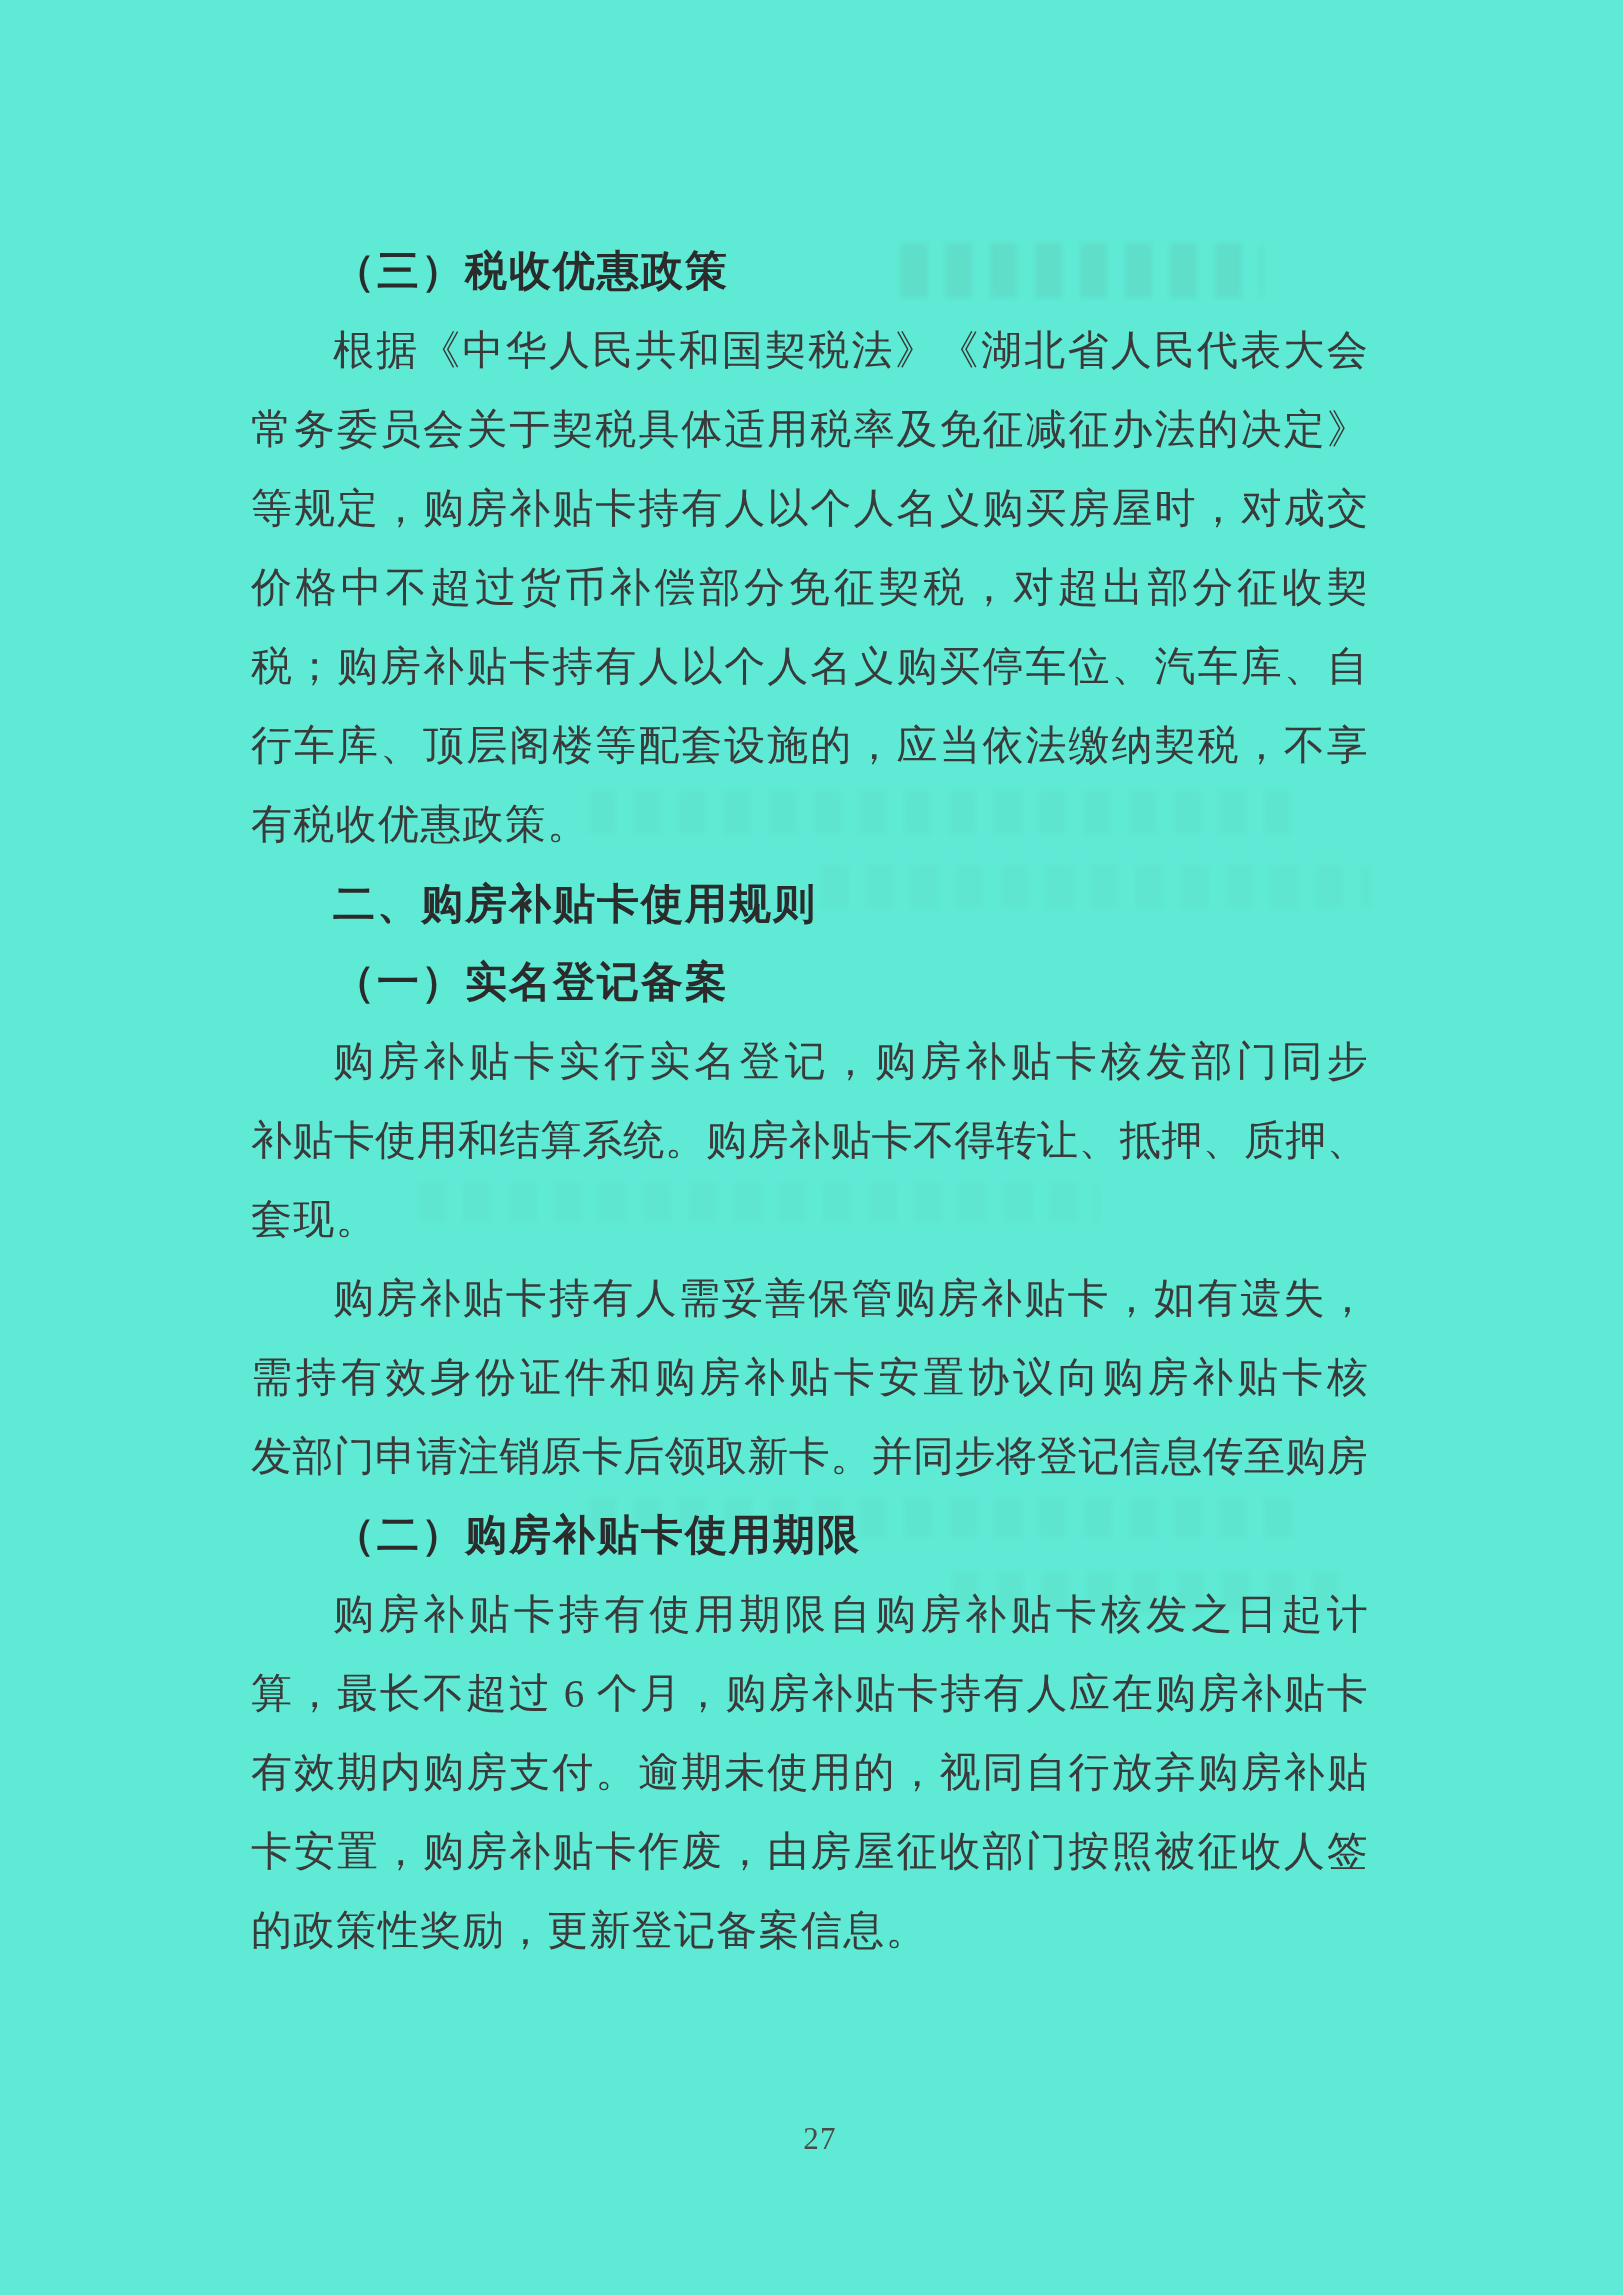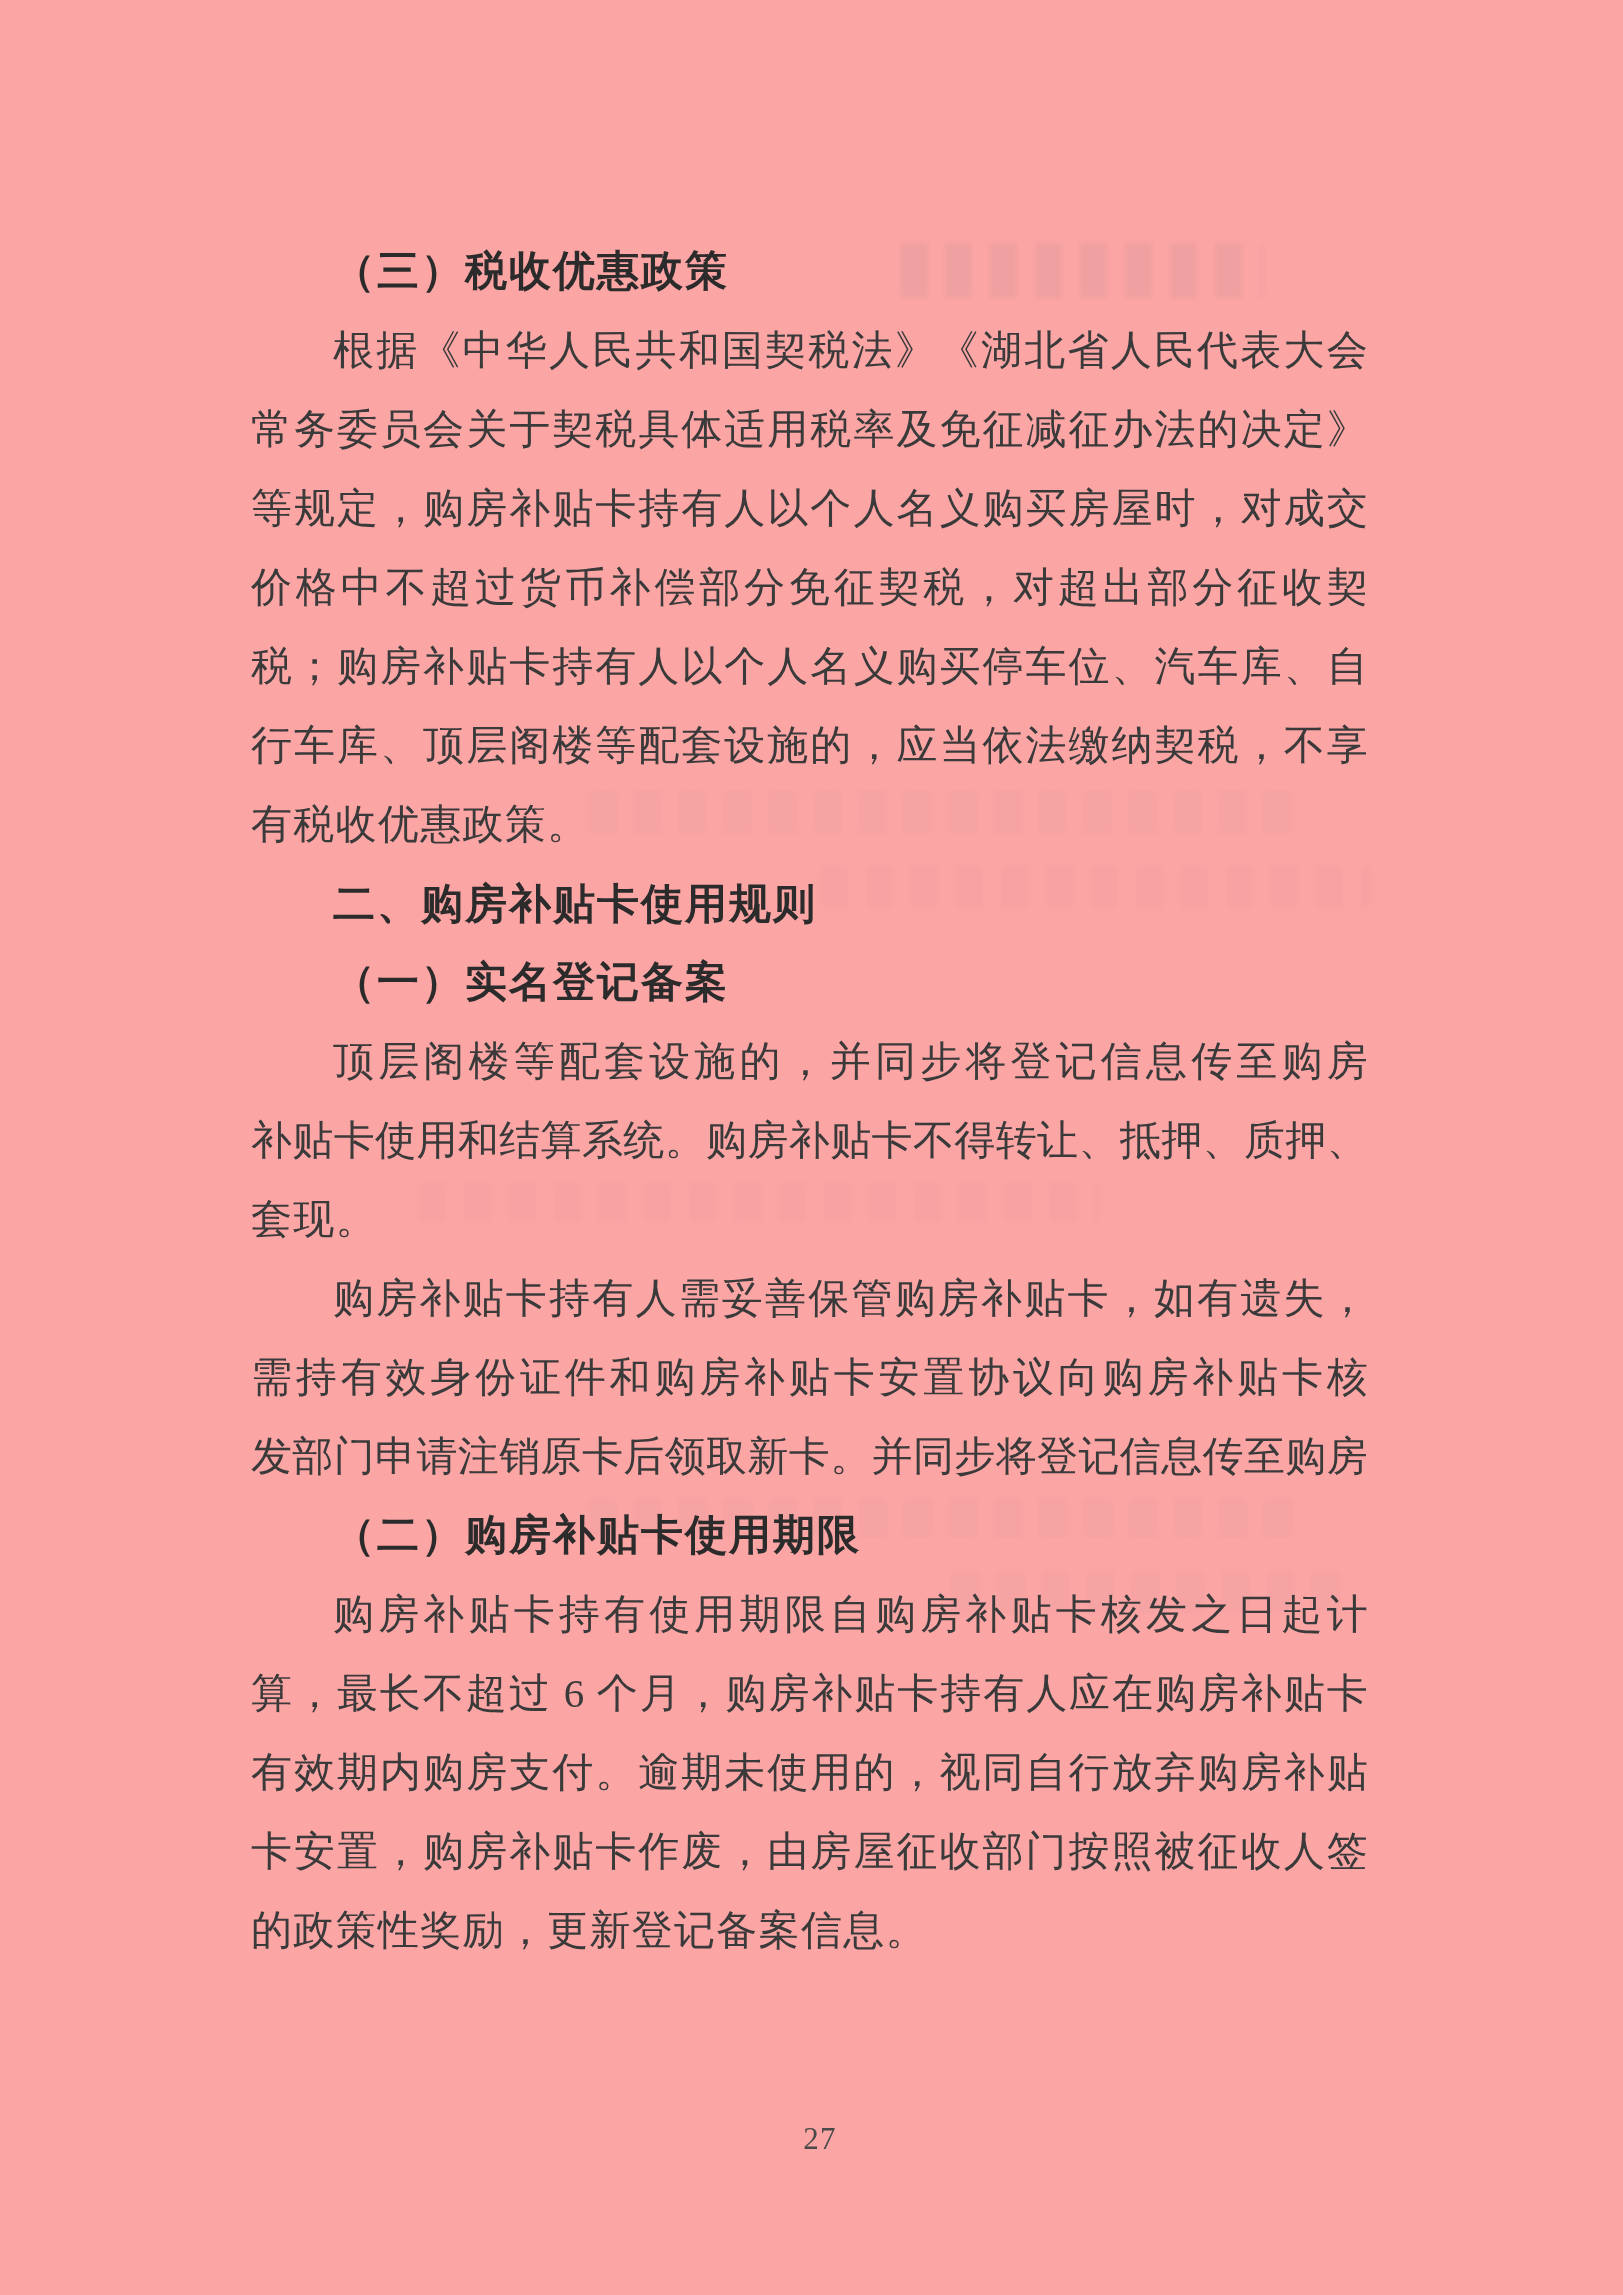--- a/index.html
+++ b/index.html
@@ -1,21 +1,21 @@
 <!DOCTYPE html>
 <html lang="zh" style="font-size:10.5px"><head>
 <meta charset="utf-8">
 <style>
   html, body { margin: 0; padding: 0; background: #e8e8e8; }
   .page {
     position: relative;
     width: 1623px;
     height: 2295px;
     margin: 0 auto;
-    background: #fca5a5;
+    background: #5eead4;
     overflow: hidden;
     color: #3a3a3a;
   }
   .textblock {
     position: absolute;
     left: 251px;
     top: 232px;
     width: 1117px;
   }
   .line {
@@ -98,21 +98,21 @@
       <div class="line heading-kai indent">（三）税收优惠政策</div>
       <div class="line body indent justify">根据《中华人民共和国契税法》《湖北省人民代表大会</div>
       <div class="line body justify">常务委员会关于契税具体适用税率及免征减征办法的决定》</div>
       <div class="line body justify">等规定，购房补贴卡持有人以个人名义购买房屋时，对成交</div>
       <div class="line body justify">价格中不超过货币补偿部分免征契税，对超出部分征收契</div>
       <div class="line body justify">税；购房补贴卡持有人以个人名义购买停车位、汽车库、自</div>
       <div class="line body justify">行车库、顶层阁楼等配套设施的，应当依法缴纳契税，不享</div>
       <div class="line body">有税收优惠政策。</div>
       <div class="line heading-hei indent">二、购房补贴卡使用规则</div>
       <div class="line heading-kai indent">（一）实名登记备案</div>
-      <div class="line body indent justify">顶层阁楼等配套设施的，并同步将登记信息传至购房</div>
+      <div class="line body indent justify">购房补贴卡实行实名登记，购房补贴卡核发部门同步</div>
       <div class="line body justify">补贴卡使用和结算系统。购房补贴卡不得转让、抵押、质押、</div>
       <div class="line body">套现。</div>
       <div class="line body indent justify">购房补贴卡持有人需妥善保管购房补贴卡，如有遗失，</div>
       <div class="line body justify">需持有效身份证件和购房补贴卡安置协议向购房补贴卡核</div>
       <div class="line body justify">发部门申请注销原卡后领取新卡。并同步将登记信息传至购房</div>
       <div class="line heading-kai indent">（二）购房补贴卡使用期限</div>
       <div class="line body indent justify">购房补贴卡持有使用期限自购房补贴卡核发之日起计</div>
       <div class="line body justify">算，最长不超过 6 个月，购房补贴卡持有人应在购房补贴卡</div>
       <div class="line body justify">有效期内购房支付。逾期未使用的，视同自行放弃购房补贴</div>
       <div class="line body justify">卡安置，购房补贴卡作废，由房屋征收部门按照被征收人签</div>

